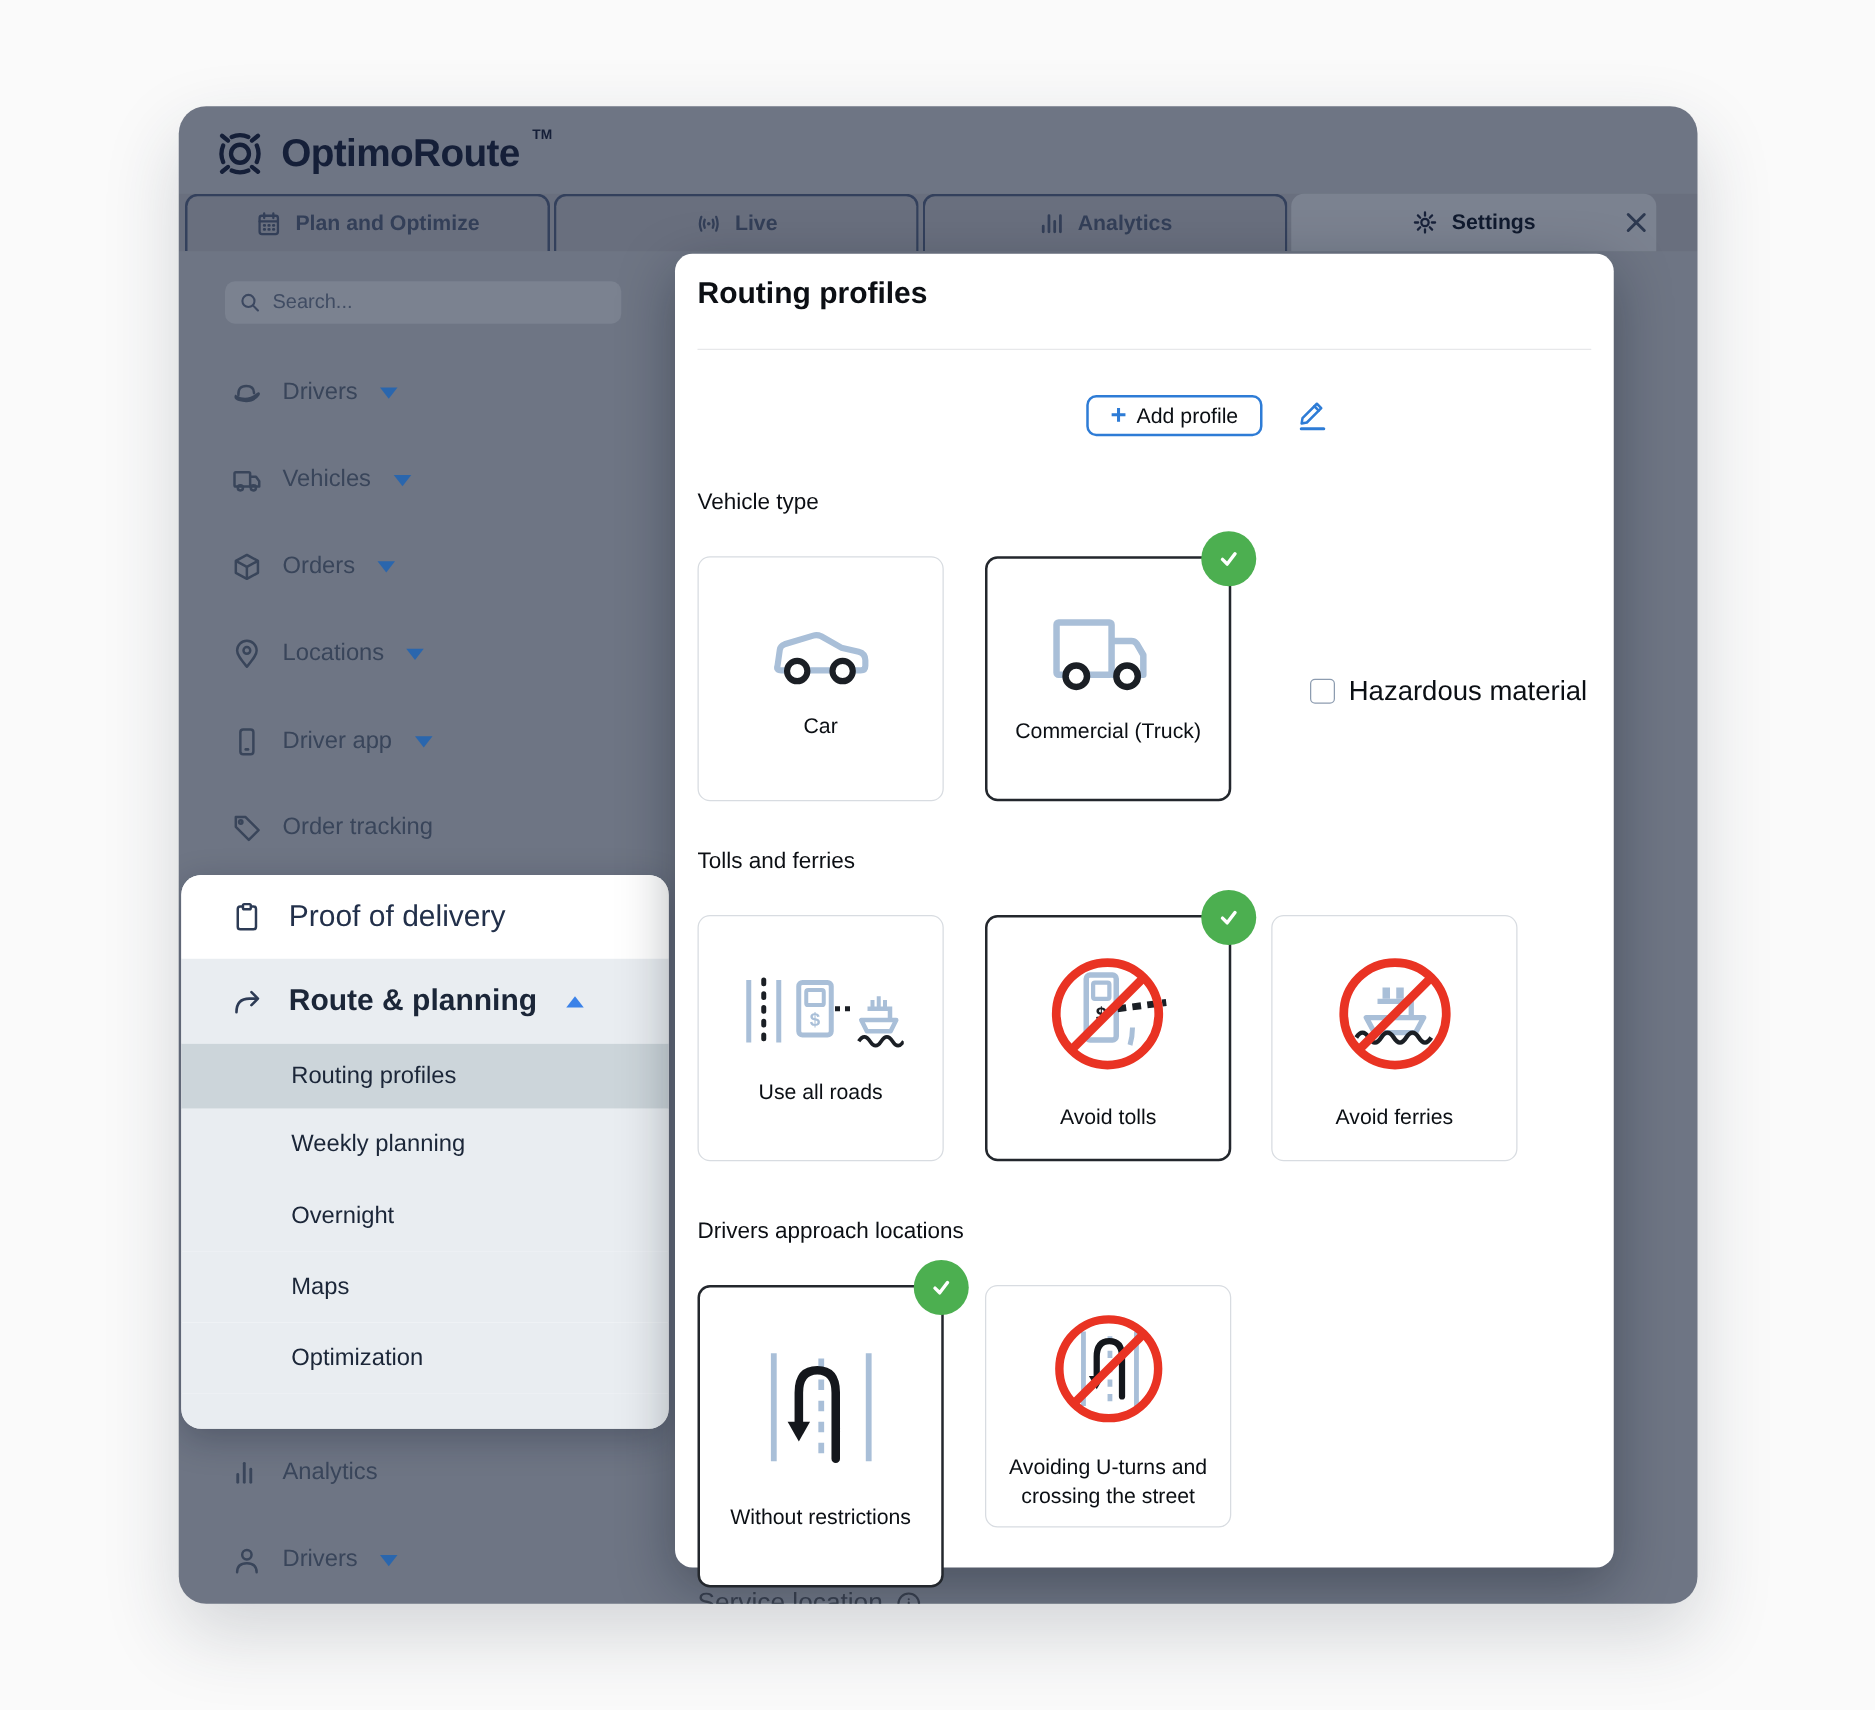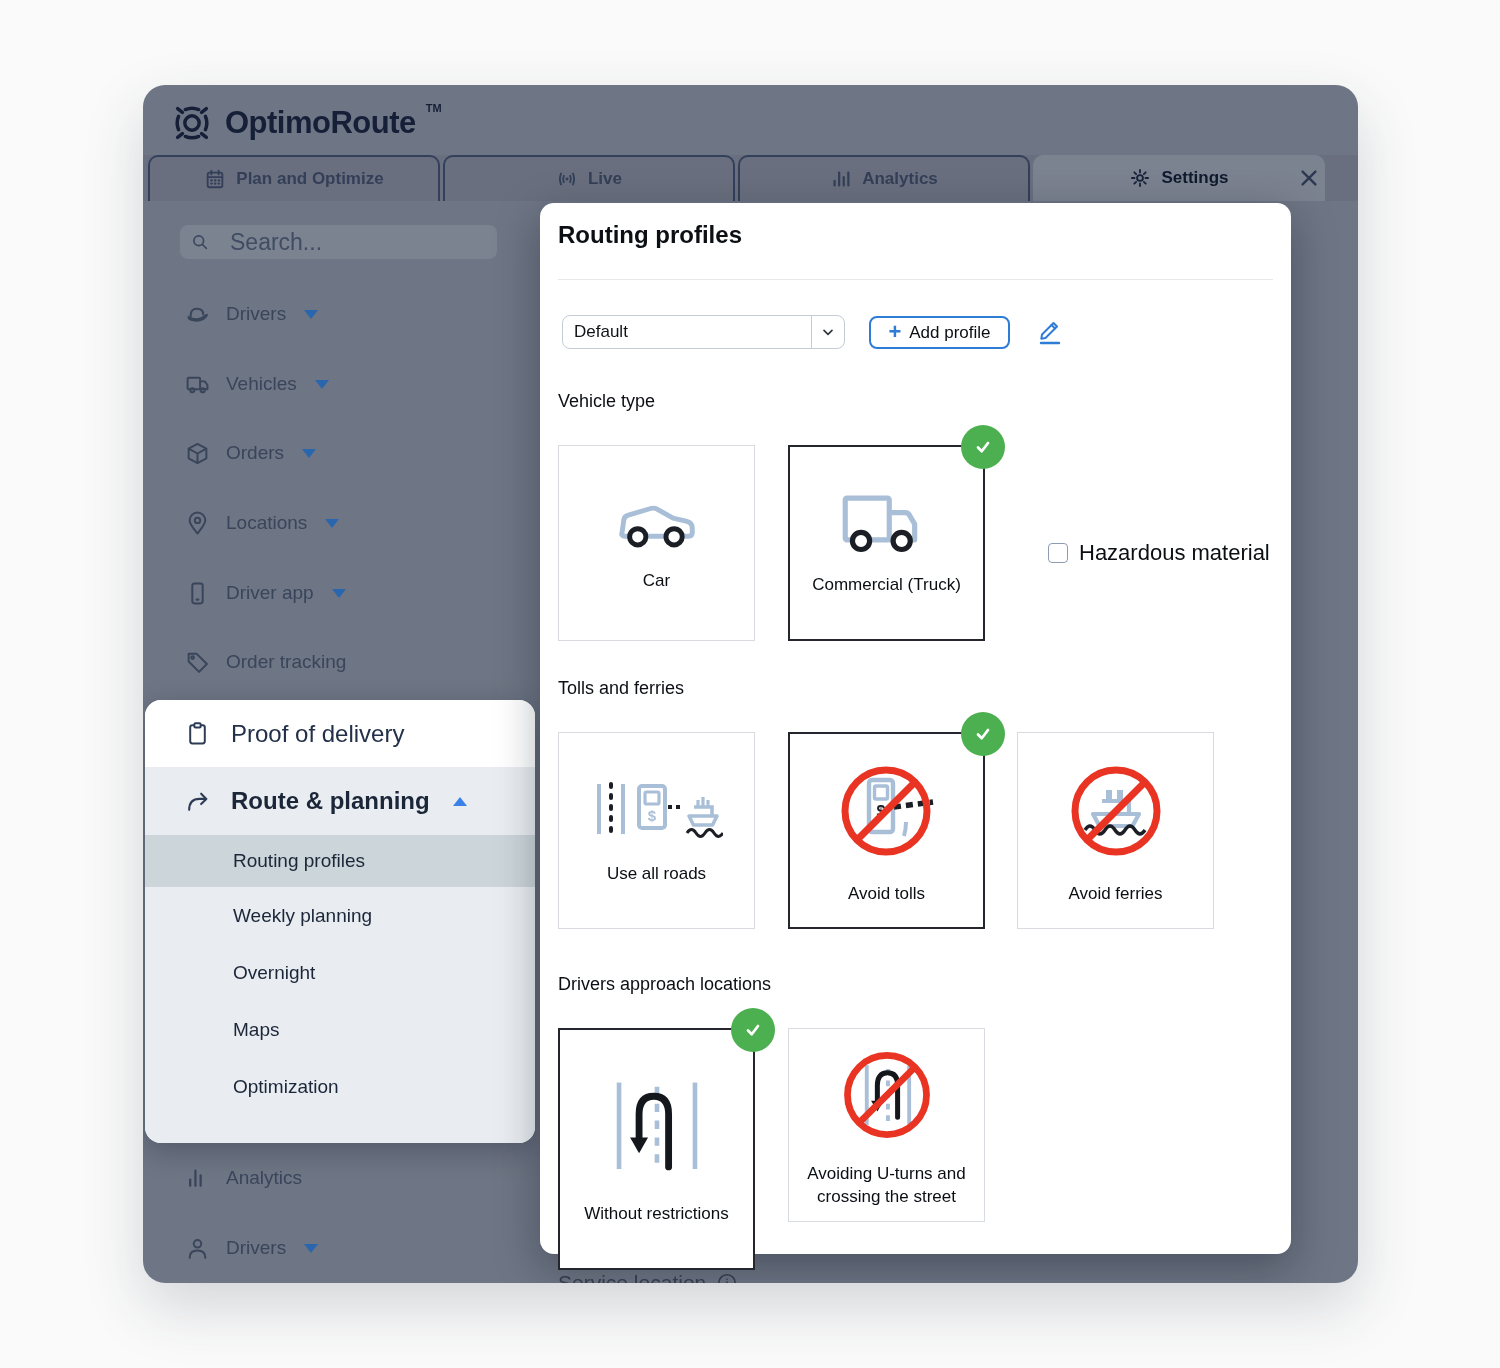--- a/index.html
+++ b/index.html
@@ -27,21 +27,21 @@
   .tab svg { width:22px; height:22px; stroke:#333f58; }
   .tab.active { background:#7b8290; border:none; color:#101a2e; }
   .tab.active svg { stroke:#18223a; }
   .tab-close { position:absolute; right:38px; top:12px; width:22px; height:22px; }
   .tab-close svg { width:22px; height:22px; stroke:#2d3950; }
 
   
   .search { position:absolute; left:37px; top:140px; width:317px; height:34px; background:#7b8290;
             border:none; border-radius:8px; display:flex; align-items:center; padding:0 10px; gap:8px; }
   .search svg { width:20px; height:20px; stroke:#3c4860; flex:none; }
-  .search input { background:transparent; border:none; outline:none; width:100%; font-size:23px; color:#ffffff; font-family:"Liberation Sans",sans-serif;margin-left:12px; }
+  .search input { background:transparent; border:none; outline:none; width:100%; font-size:16px; color:#ffffff; font-family:"Liberation Sans",sans-serif; }
   .search input::placeholder { color:#404c63; opacity:1; }
 
   .side-item { position:absolute; left:42px; display:flex; align-items:center; gap:16px; height:32px;
                color:#39455a; font-size:19px; }
   .side-item svg { width:25px; height:25px; stroke:#39455a; flex:none; }
   .caret-down { width:0; height:0; border-left:7px solid transparent; border-right:7px solid transparent;
                 border-top:9px solid #2a66ad; margin-left:2px; }
   .caret-up { width:0; height:0; border-left:7px solid transparent; border-right:7px solid transparent;
               border-bottom:9px solid #3b82e8; margin-left:2px; }
 
@@ -76,21 +76,21 @@
 
   .m-addbtn { position:absolute; left:329px; top:113px; width:141px; height:33px; background:#fff;
               border:2px solid #2e7cd6; border-radius:8px; display:flex; align-items:center; justify-content:center;
               gap:8px; font-size:17px; color:#0b0f14; }
   .m-addbtn .plus { color:#2e7cd6; font-size:22px; font-weight:bold; line-height:1; margin-top:-2px; }
   .m-edit { position:absolute; left:497px; top:114px; width:26px; height:28px; }
   .m-edit svg { width:26px; height:28px; }
 
   .m-sec { position:absolute; left:18px; font-size:18px; color:#0c0f14; }
 
-  .opt-card { position:absolute; width:197px; background:#fff; border:1px solid #d8dce1; border-radius:0;
+  .opt-card { position:absolute; width:197px; background:#fff; border:1px solid #d8dce1; border-radius:10px;
               display:flex; flex-direction:column; align-items:center; justify-content:center; gap:15px; padding:8px; }
   .opt-card.sel { border:2px solid #23272d; }
   .opt-label { font-size:17px; color:#0b0f14; text-align:center; line-height:1.3; max-width:160px; }
   .badge { position:absolute; top:-22px; right:-22px; width:44px; height:44px; border-radius:50%;
            background:#4caf50; display:flex; align-items:center; justify-content:center; }
   .badge svg { width:26px; height:22px; }
 
   .hazmat { position:absolute; left:508px; top:337px; display:flex; align-items:center; gap:11px; font-size:22px; color:#0b0f14; }
   .hz-box { width:20px; height:20px; border:1.5px solid #8d9cb0; border-radius:4px; background:#fff; }
 
@@ -277,28 +277,20 @@
       <svg viewBox="0 0 24 24" fill="none" stroke-width="1.8" stroke-linecap="round">
         <circle cx="12" cy="12" r="9"></circle>
           <path d="M12 8 h.01 M12 11 V16.5"></path>
       </svg>
     </div>
 
     <div class="modal">
       <div class="m-title">Routing profiles</div>
       <div class="m-div"></div>
 
-      <div class="m-select">
-        <span class="val">Default</span>
-        <span class="chev">
-          <svg viewBox="0 0 24 24" fill="none" stroke-width="2.4" stroke-linecap="round" stroke-linejoin="round">
-            <path d="M6 9.5 L12 15.5 L18 9.5"></path>
-          </svg>
-        </span>
-      </div>
       <div class="m-addbtn">
         <span class="plus">+</span>
         <span>Add profile</span>
       </div>
       <div class="m-edit">
         <svg viewBox="0 0 26 28" fill="none" stroke="#2e7cd6" stroke-width="2" stroke-linejoin="round" stroke-linecap="round">
           <path d="M5 17.5 L16.5 6 L20 9.5 L8.5 21 L4.3 21.8 Z"></path>
             <path d="M14.5 8 L18 11.5"></path>
             <path d="M4 26 H22" stroke-width="2.4"></path>
         </svg>

